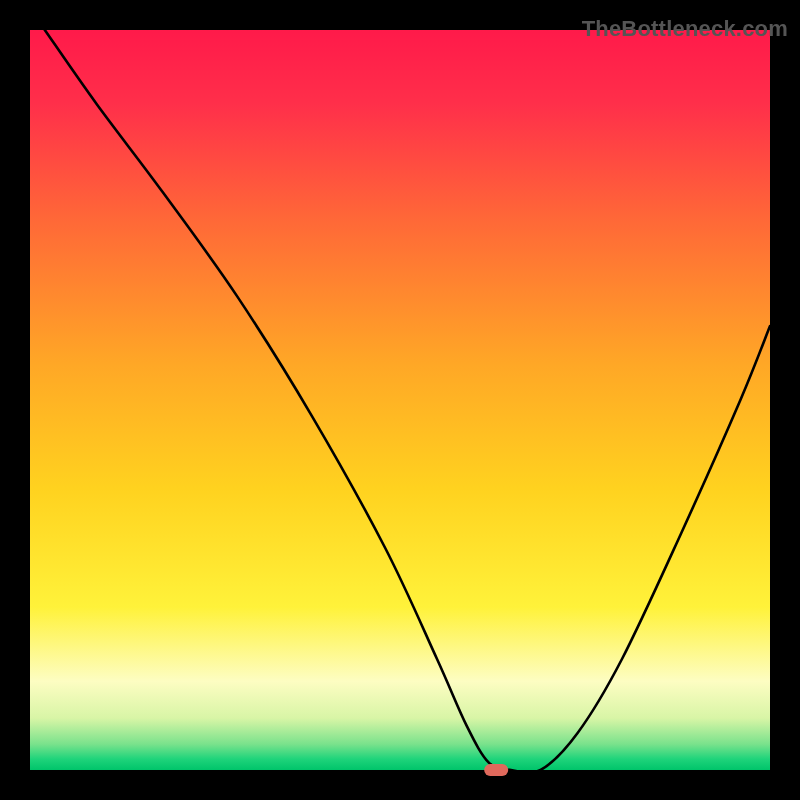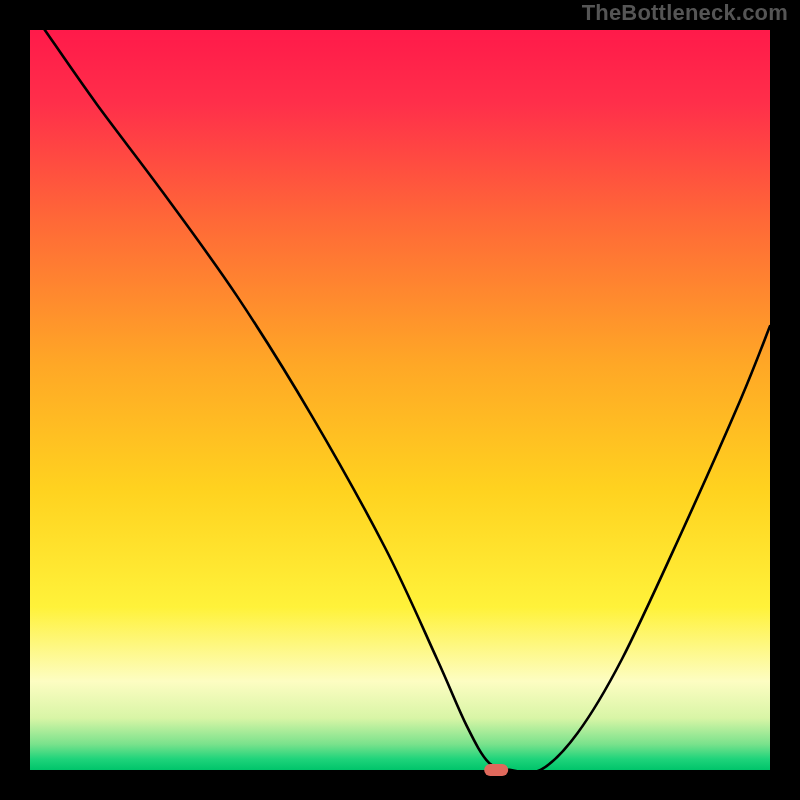--- a/index.html
+++ b/index.html
@@ -12,21 +12,21 @@
     font-family: Arial, Helvetica, sans-serif;
   }
   .frame {
     position: relative;
     width: 800px;
     height: 800px;
     background: #000;
   }
   .watermark {
     position: absolute;
-    top: 0;
+    top: 16px;
     right: 12px;
     font-size: 22px;
     font-weight: 600;
     color: #555;
     letter-spacing: 0.2px;
     z-index: 5;
   }
   svg {
     position: absolute;
     top: 0;

